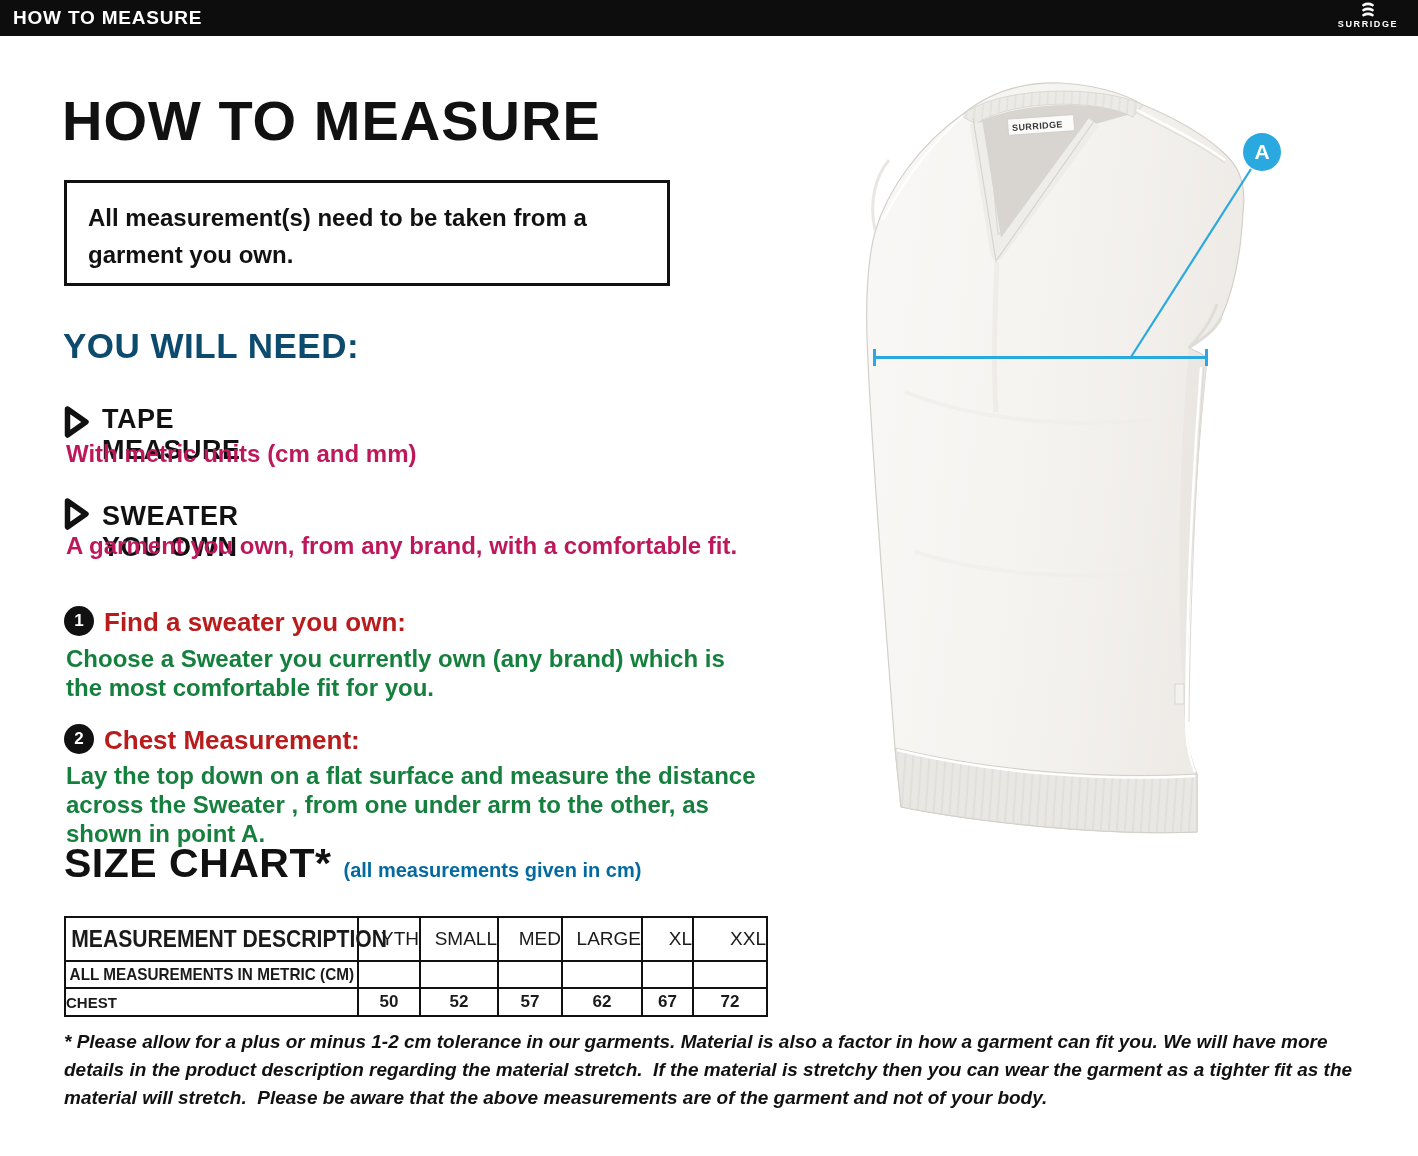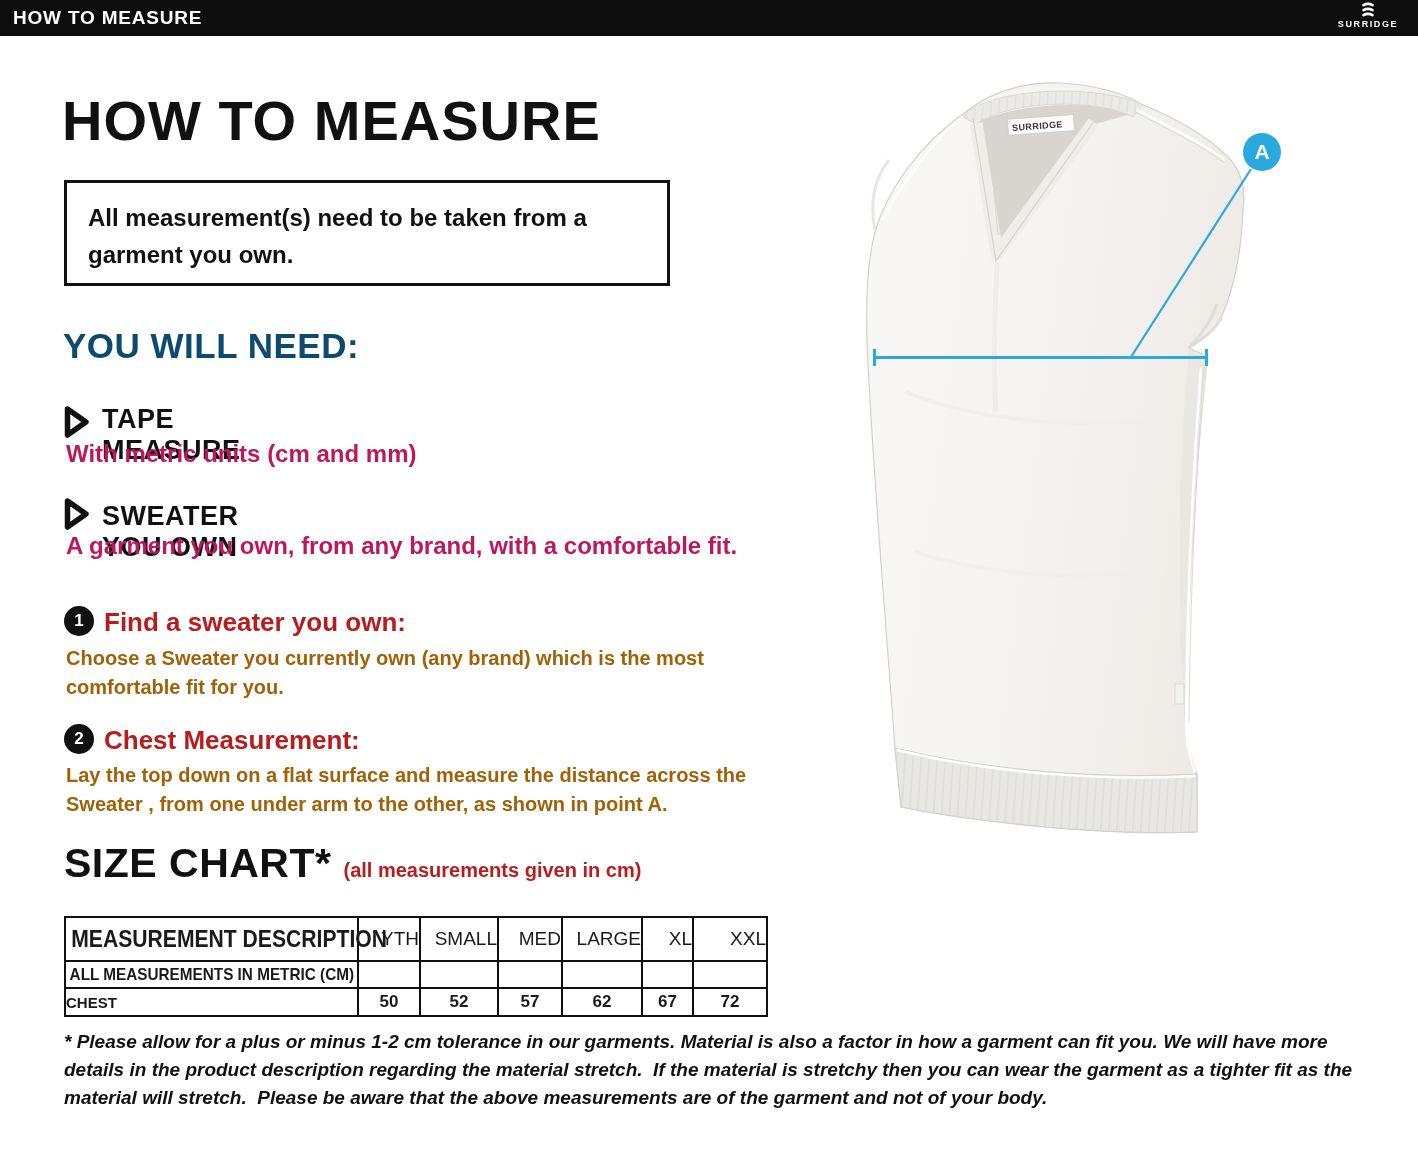--- a/index.html
+++ b/index.html
@@ -43,25 +43,25 @@
   .item-icon { width:26px; height:32px; }
   .item-title { font-size:27px; font-weight:800; letter-spacing:.5px; color:#111; }
   .item-desc  { font-size:24px; font-weight:700; color:#be185d; }
 
   .step-badge {
     width:30px; height:30px; border-radius:50%;
     background:#111; color:#fff; text-align:center;
     font-size:17px; font-weight:800; line-height:30px;
   }
   .step-title { font-size:26px; font-weight:800; color:#b91c1c; }
-  .step-body  { font-size:20px; font-weight:700; line-height:29px; color:#a16207; }
+  .step-body  { font-size:24px; font-weight:700; line-height:29px; color:#15803d; }
 
   .sc-row { left:64px; top:840px; display:flex; align-items:baseline; }
   .sc-heading { font-size:41px; font-weight:900; letter-spacing:.5px; color:#111; }
-  .sc-sub     { font-size:20px; font-weight:700; margin-left:12px; color:#b91c1c; }
+  .sc-sub     { font-size:20px; font-weight:700; margin-left:12px; color:#0369a1; }
 
   
   table.size-table {
     position:absolute; left:64px; top:916px;
     border-collapse:collapse; table-layout:fixed; width:702px;
     background:#fff;
   }
   .size-table td, .size-table th { border:2px solid #111; padding:0; vertical-align:middle; }
   .size-table .h-row  { height:44px; }
   .size-table .m-row  { height:27px; }

